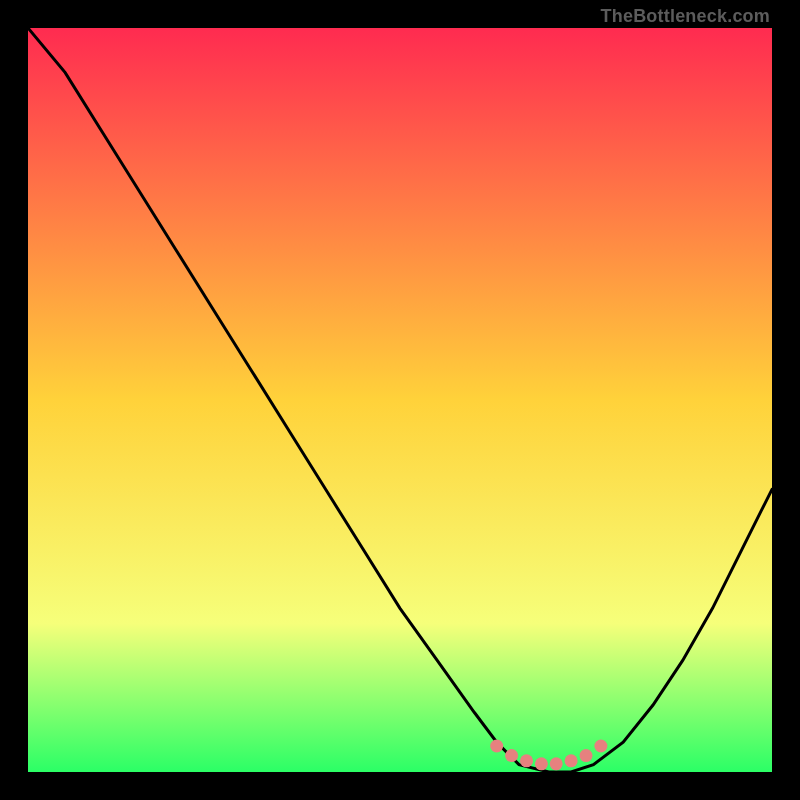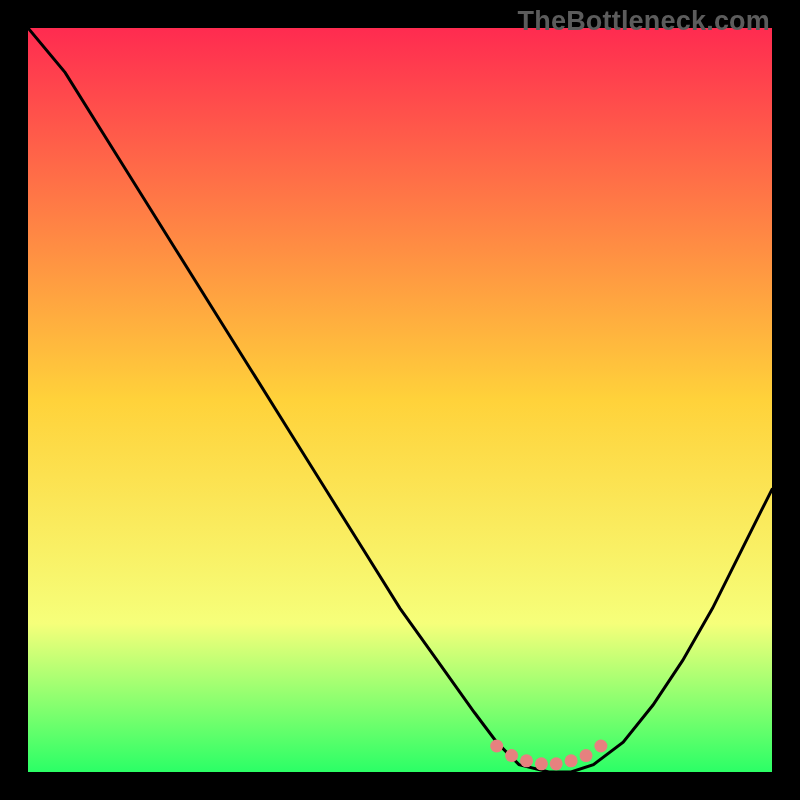--- a/index.html
+++ b/index.html
@@ -10,21 +10,21 @@
     top: 28px;
     width: 744px;
     height: 744px;
     background: #000;
   }
   .watermark {
     position: absolute;
     top: 6px;
     right: 30px;
     font-family: Arial, Helvetica, sans-serif;
-    font-size: 27px;
+    font-size: 18px;
     font-weight: 600;
     color: #5c5c5c;
     letter-spacing: 0.2px;
   }
   .plot {
     position: absolute;
     left: 28px;
     top: 28px;
     width: 744px;
     height: 744px;

